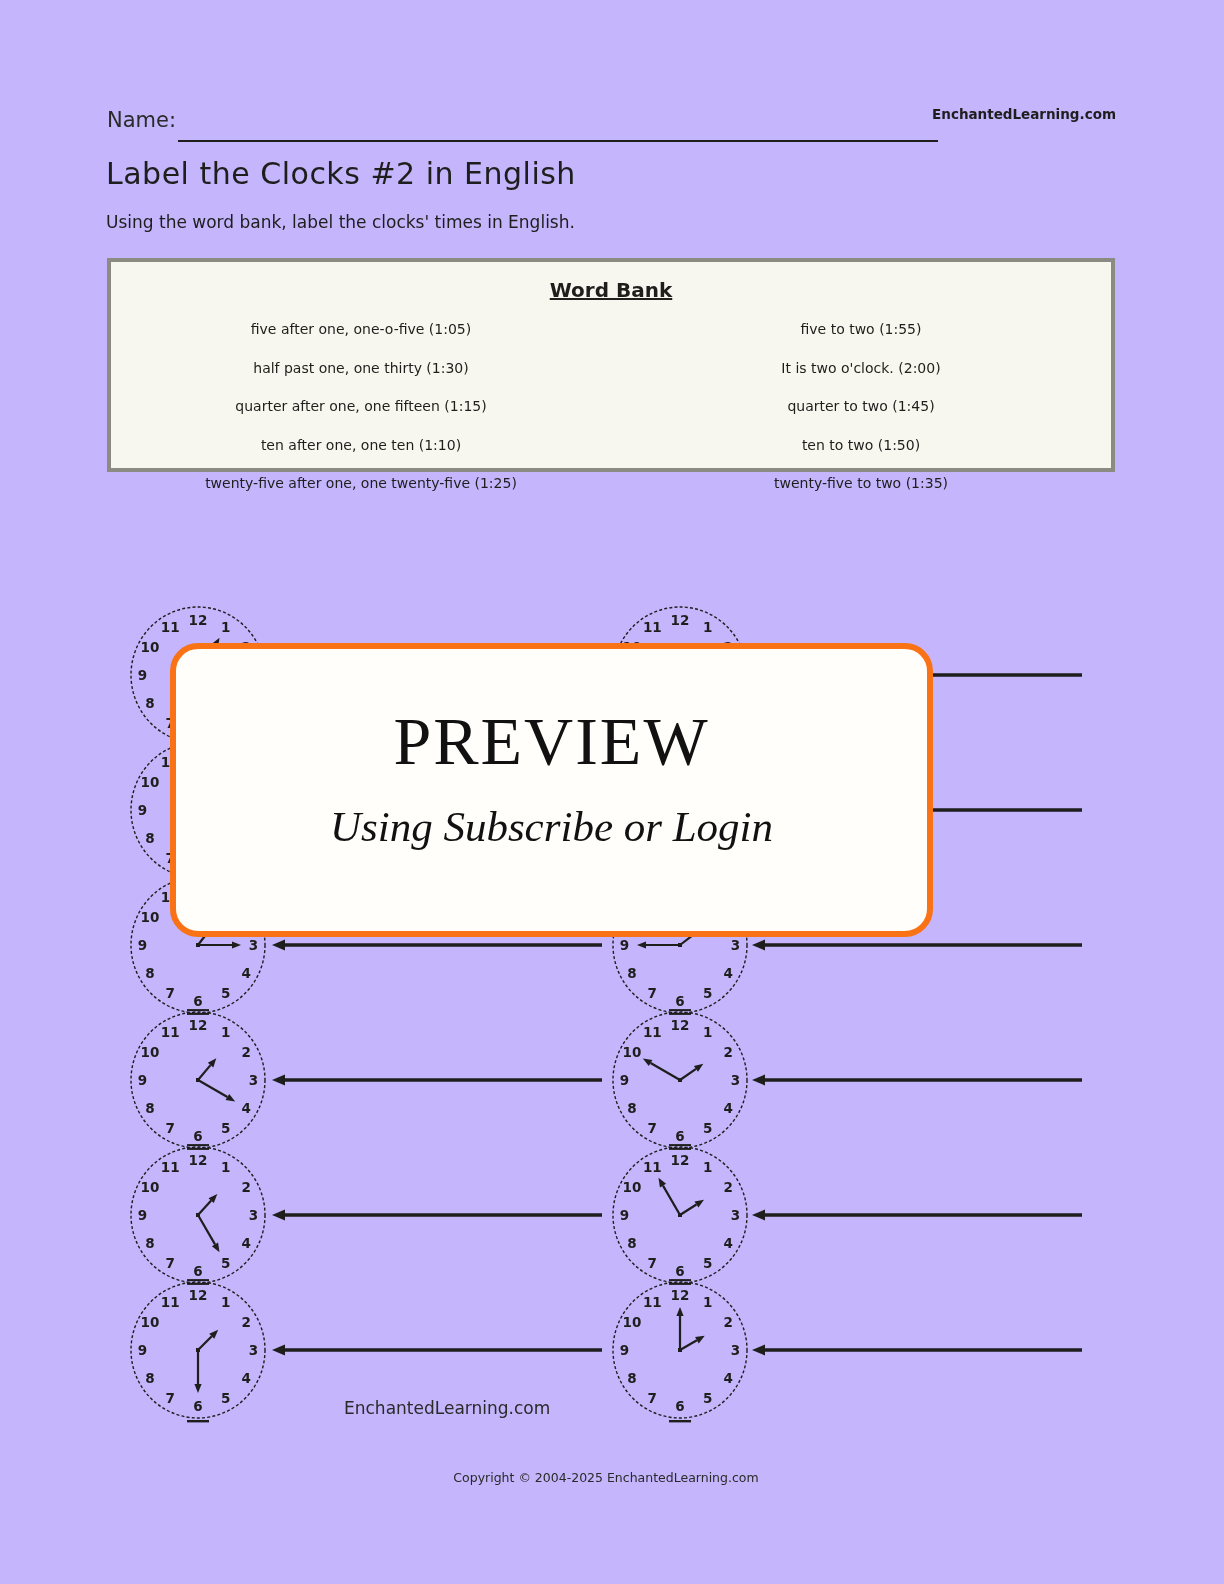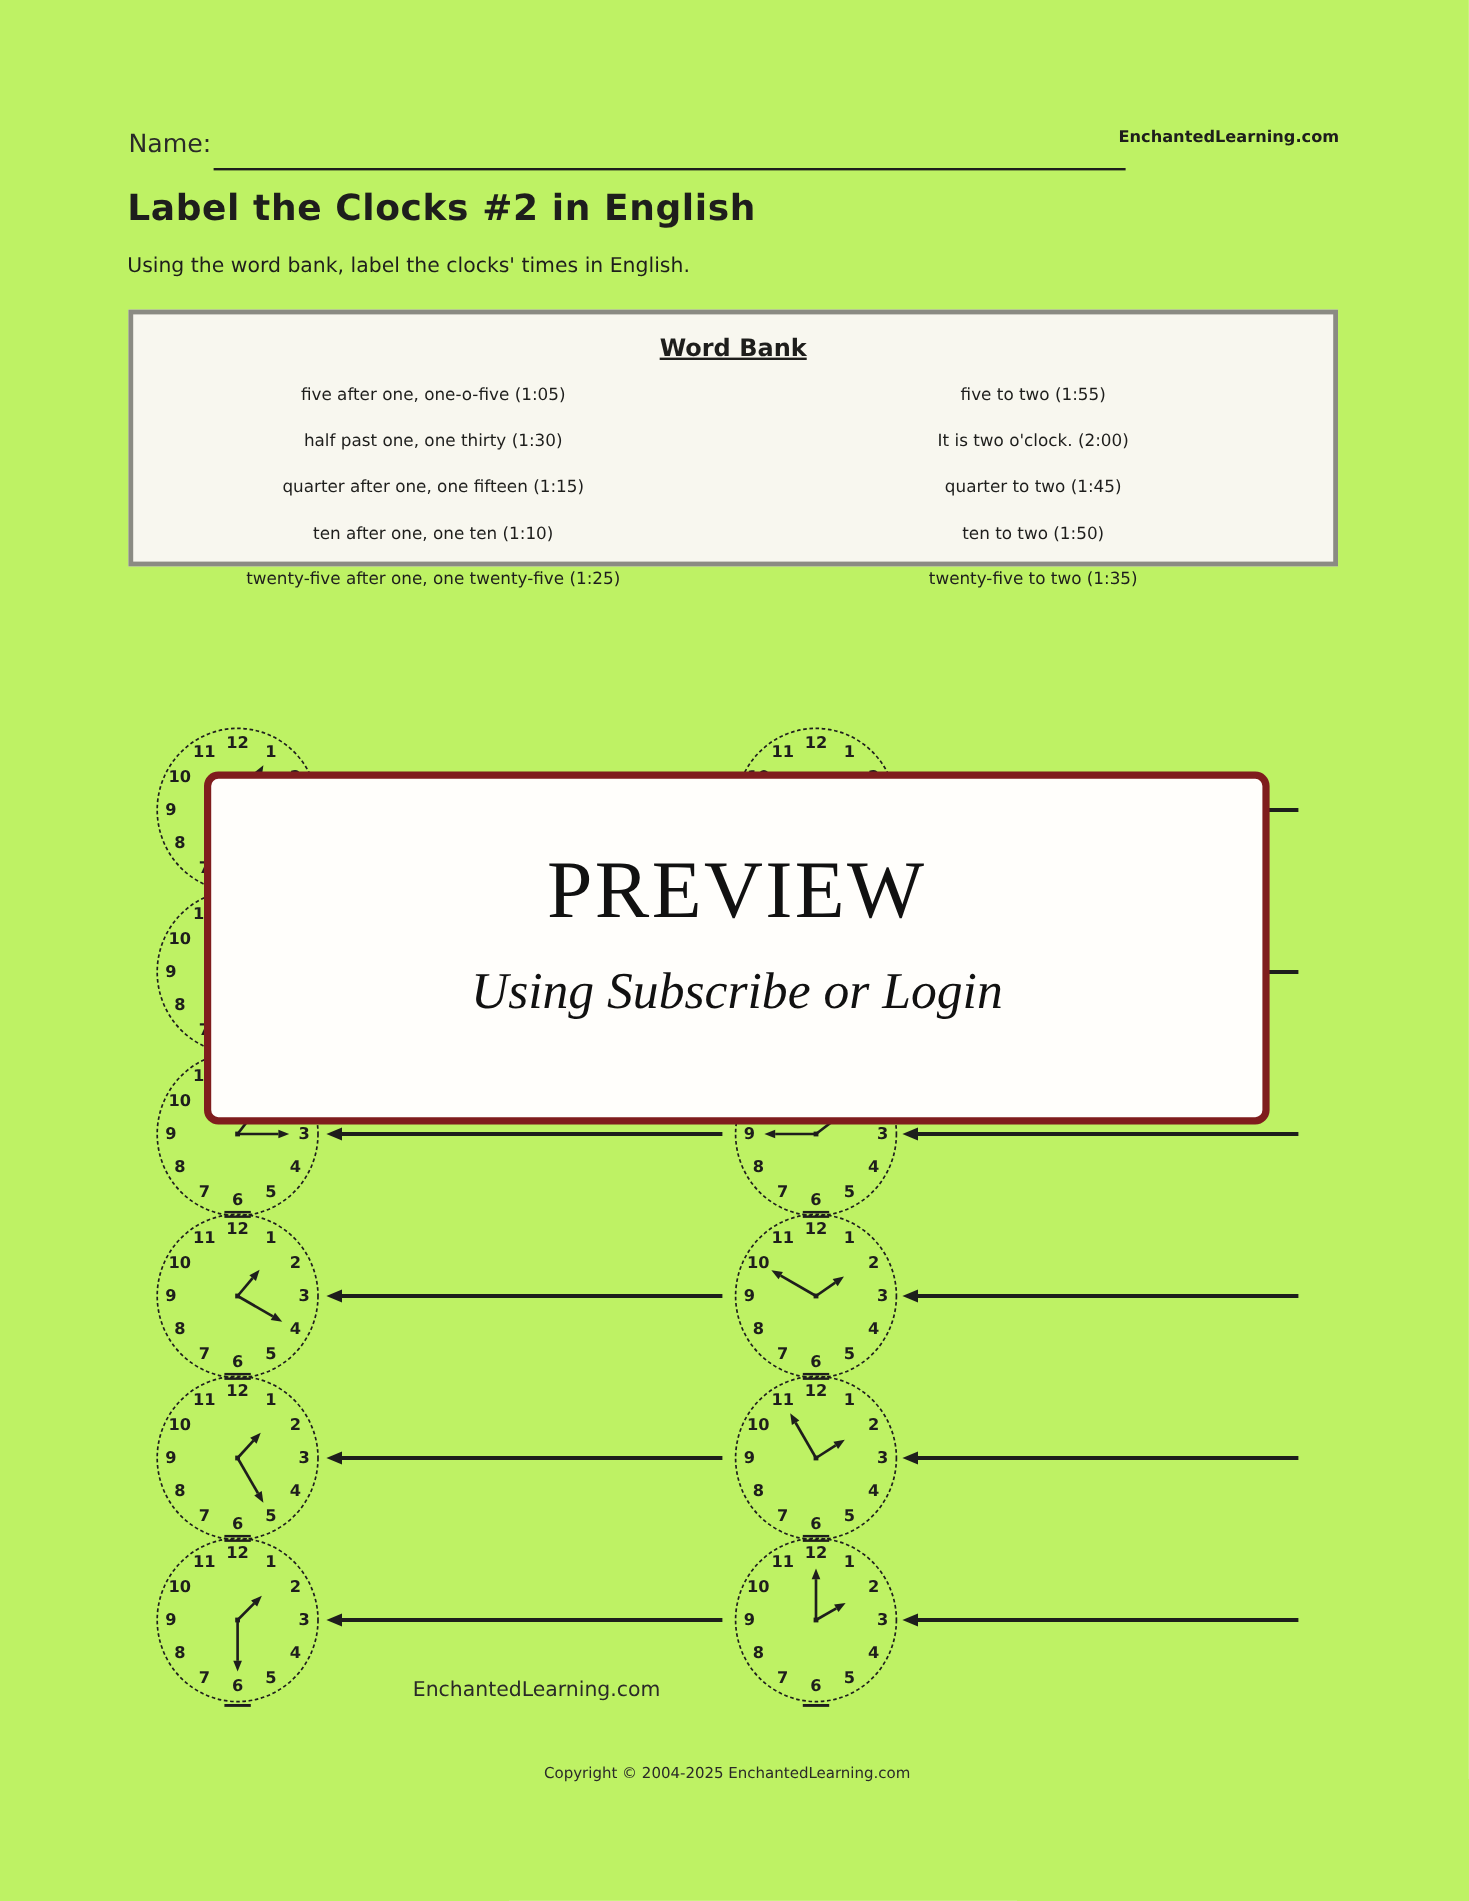--- a/index.html
+++ b/index.html
@@ -1,48 +1,48 @@
 <!DOCTYPE html>
 <html><head>
 <meta charset="utf-8">
 <style>
   html,body{margin:0;padding:0;}
   .page{
     position:relative;
     width:1224px;height:1584px;
-    background:#bef264;
+    background:#c4b5fd;
     font-family:"DejaVu Sans", sans-serif;
     color:#1e1e1c;
     overflow:hidden;
   }
   
   .name-row{position:absolute;left:107px;top:108px;width:1010px;}
   .name-label{font-size:21px;color:#2a2a28;}
   .name-line{position:absolute;left:178px;top:140px;width:760px;border-bottom:2px solid #1e1e1c;}
   .brand-top{position:absolute;top:106px;right:108px;font-size:13.5px;font-weight:bold;letter-spacing:0px;}
-  .title{position:absolute;left:106px;top:156px;font-size:30px;font-weight:bold;letter-spacing:0.5px;}
+  .title{position:absolute;left:106px;top:156px;font-size:30px;font-weight:normal;letter-spacing:0.5px;}
   .instructions{position:absolute;left:106px;top:212px;font-size:17px;}
   
   .word-bank{
     position:absolute;left:107px;top:258px;width:1008px;height:214px;
     border:4px solid #8b8b83;background:#f8f7ef;box-sizing:border-box;
   }
   .wb-title{margin:16px 0 8px 0;text-align:center;font-size:20px;font-weight:bold;text-decoration:underline;}
   .wb-grid{display:flex;width:100%;}
   .wb-col{width:50%;display:flex;flex-direction:column;}
   .wb-item{display:block;text-align:center;font-size:14px;line-height:38.6px;white-space:nowrap;}
   
   .clocks-svg{position:absolute;left:0;top:0;}
   
   .footer-brand{position:absolute;left:344px;top:1398px;font-size:17px;color:#2a2a28;}
   .copyright{position:absolute;left:0;top:1470px;width:1212px;text-align:center;font-size:12.5px;color:#2a2a28;}
   
   .preview-overlay{
-    position:absolute;left:170px;top:643px;width:888px;height:294px;
-    background:#fffefb;border:6px solid #7f1d1d;border-radius:12px;
+    position:absolute;left:170px;top:643px;width:763px;height:294px;
+    background:#fffefb;border:6px solid #f97316;border-radius:28px;
     box-sizing:border-box;z-index:10;
     display:flex;flex-direction:column;align-items:center;justify-content:center;
     padding-bottom:26px;gap:30px;
   }
   .preview-title{
     font-family:"Liberation Serif","DejaVu Serif",serif;
     font-size:68px;letter-spacing:2px;color:#111;line-height:1;
   }
   .preview-message{
     font-family:"Liberation Serif","DejaVu Serif",serif;

